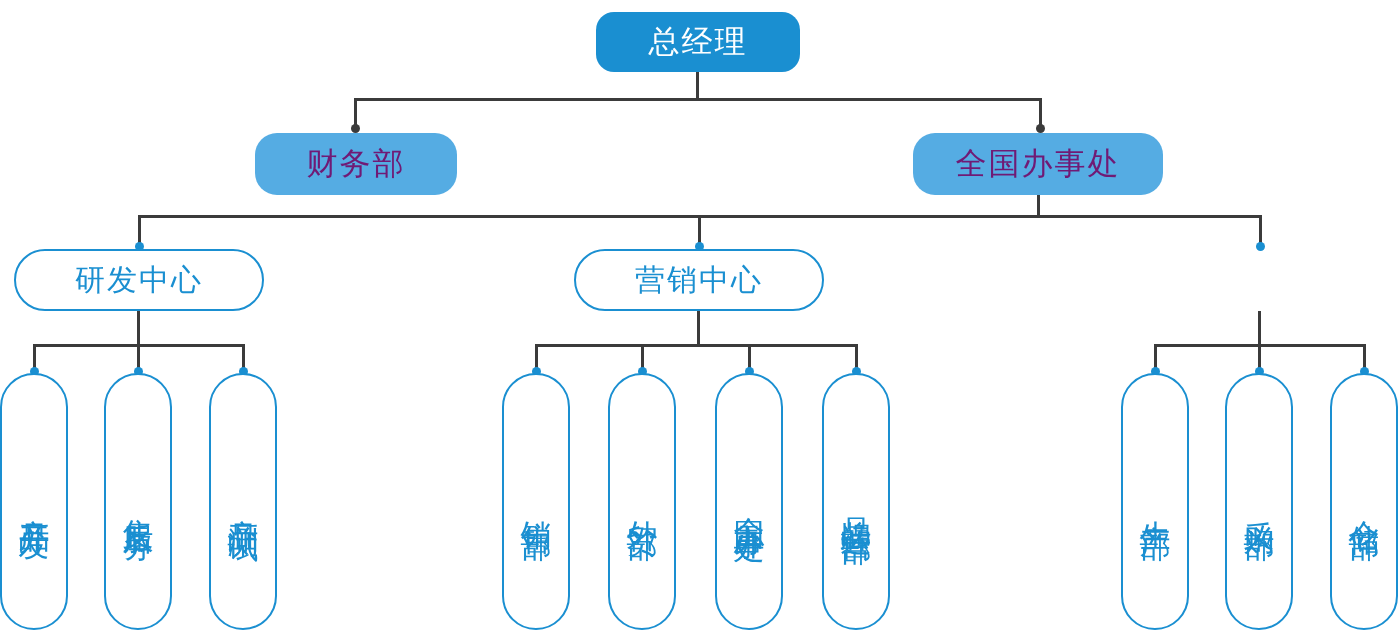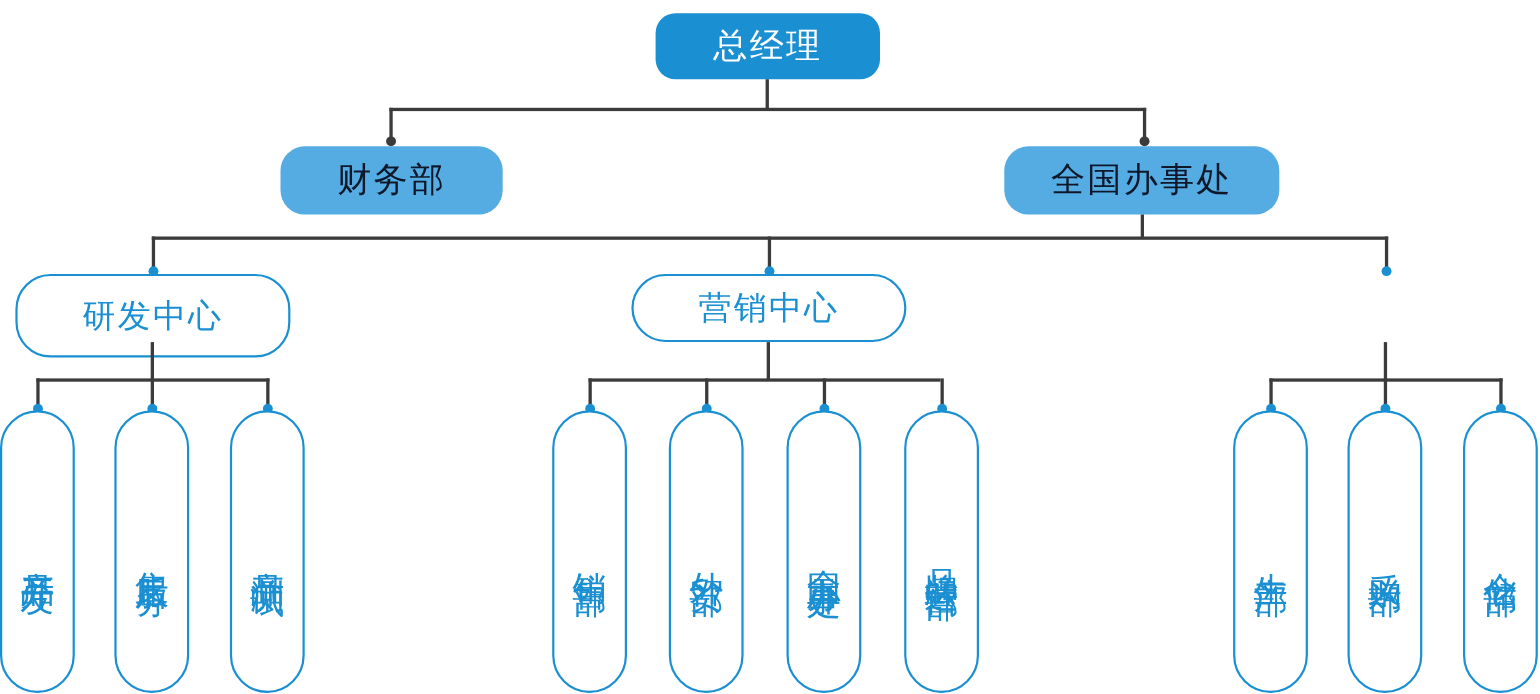--- a/index.html
+++ b/index.html
@@ -49,21 +49,21 @@
     background: #1a8fd1;
     color: #ffffff;
     border-radius: 18px;
     font-size: 31px;
     letter-spacing: 2px;
     font-weight: 400;
   }
 
   .node-l2 {
     background: #55ace3;
-    color: #0f172a;
+    color: #701a75;
     border-radius: 22px;
     font-size: 31px;
     letter-spacing: 2px;
     font-weight: 400;
   }
 
   .node-l3 {
     background: #ffffff;
     color: #1a8fd1;
     border: 2.5px solid #1a8fd1;
@@ -113,21 +113,21 @@
 
   <div class="conn-v" style="left:1037px; top:195px; width:3px; height:22px;"></div>
   <div class="conn-h" style="left:138px; top:215px; width:1124px; height:3px;"></div>
   <div class="conn-v" style="left:138px; top:215px; width:3px; height:32px;"></div>
   <div class="conn-v" style="left:698px; top:215px; width:3px; height:32px;"></div>
   <div class="conn-v" style="left:1259px; top:215px; width:3px; height:32px;"></div>
   <div class="dot dot-blue" style="left:135px; top:242px;"></div>
   <div class="dot dot-blue" style="left:695px; top:242px;"></div>
   <div class="dot dot-blue" style="left:1256px; top:242px;"></div>
 
-  <div class="node node-l3" style="left:14px; top:249px; width:250px; height:76px;">
+  <div class="node node-l3" style="left:14px; top:249px; width:250px; height:62px;">
     <span>研发中心</span>
   </div>
 
   <div class="node node-l3" style="left:574px; top:249px; width:250px; height:62px;">
     <span>营销中心</span>
   </div>
 
 
   <div class="conn-v" style="left:137px; top:311px; width:3px; height:35px;"></div>
   <div class="conn-h" style="left:33px; top:344px; width:212px; height:3px;"></div>

